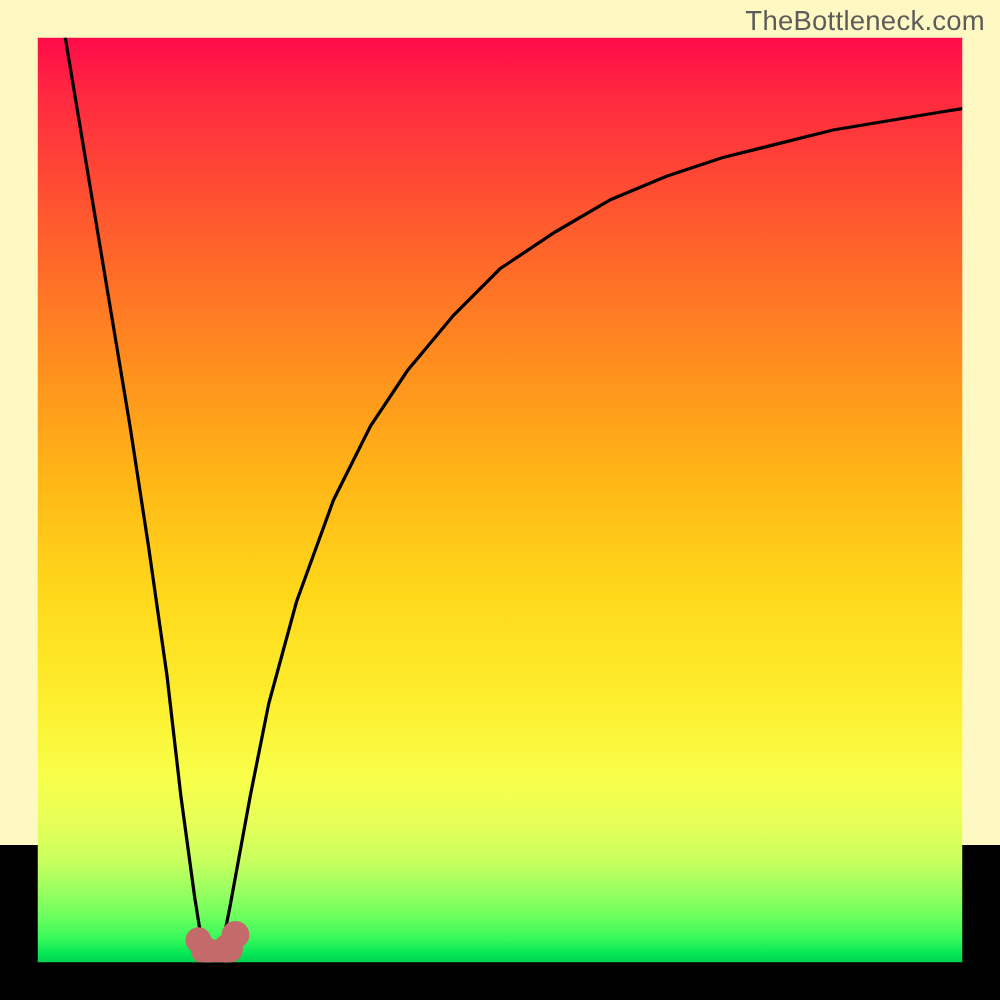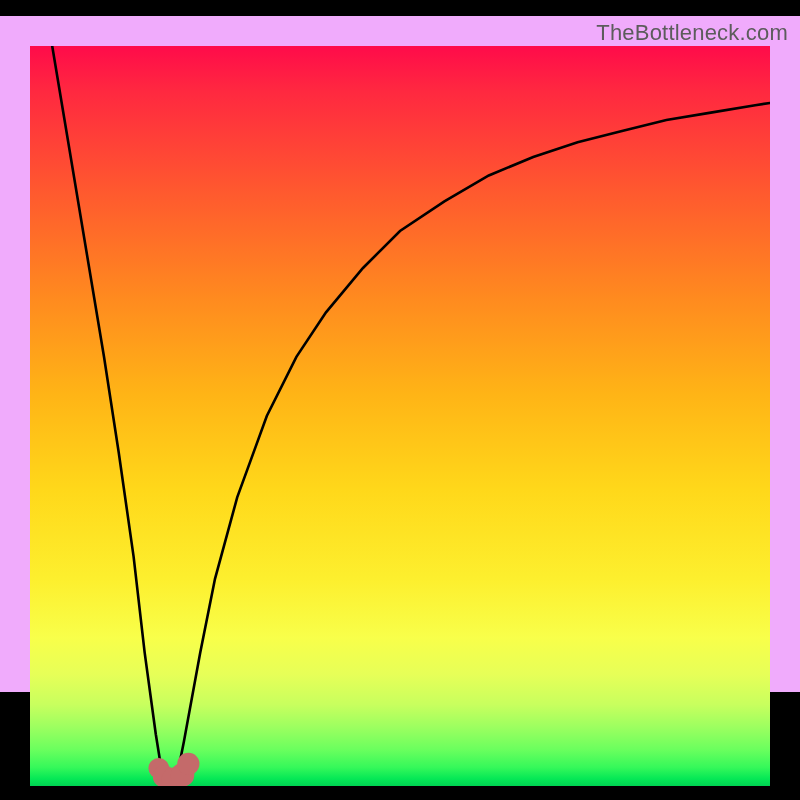--- a/index.html
+++ b/index.html
@@ -6,23 +6,23 @@
     margin: 0;
     padding: 0;
     width: 800px;
     height: 800px;
     overflow: hidden;
     background: #000;
     font-family: Arial, Helvetica, sans-serif;
   }
   .frame {
     position: absolute;
-    left: 0; top: 16px;
+    left: 0; top: 0;
     width: 800px; height: 676px;
-    background: #f0abfc;
+    background: #fef9c3;
   }
   .plot {
     position: absolute;
     left: 30px;
     top: 30px;
     width: 740px;
     height: 740px;
     overflow: hidden;
   }
   .gradient {

